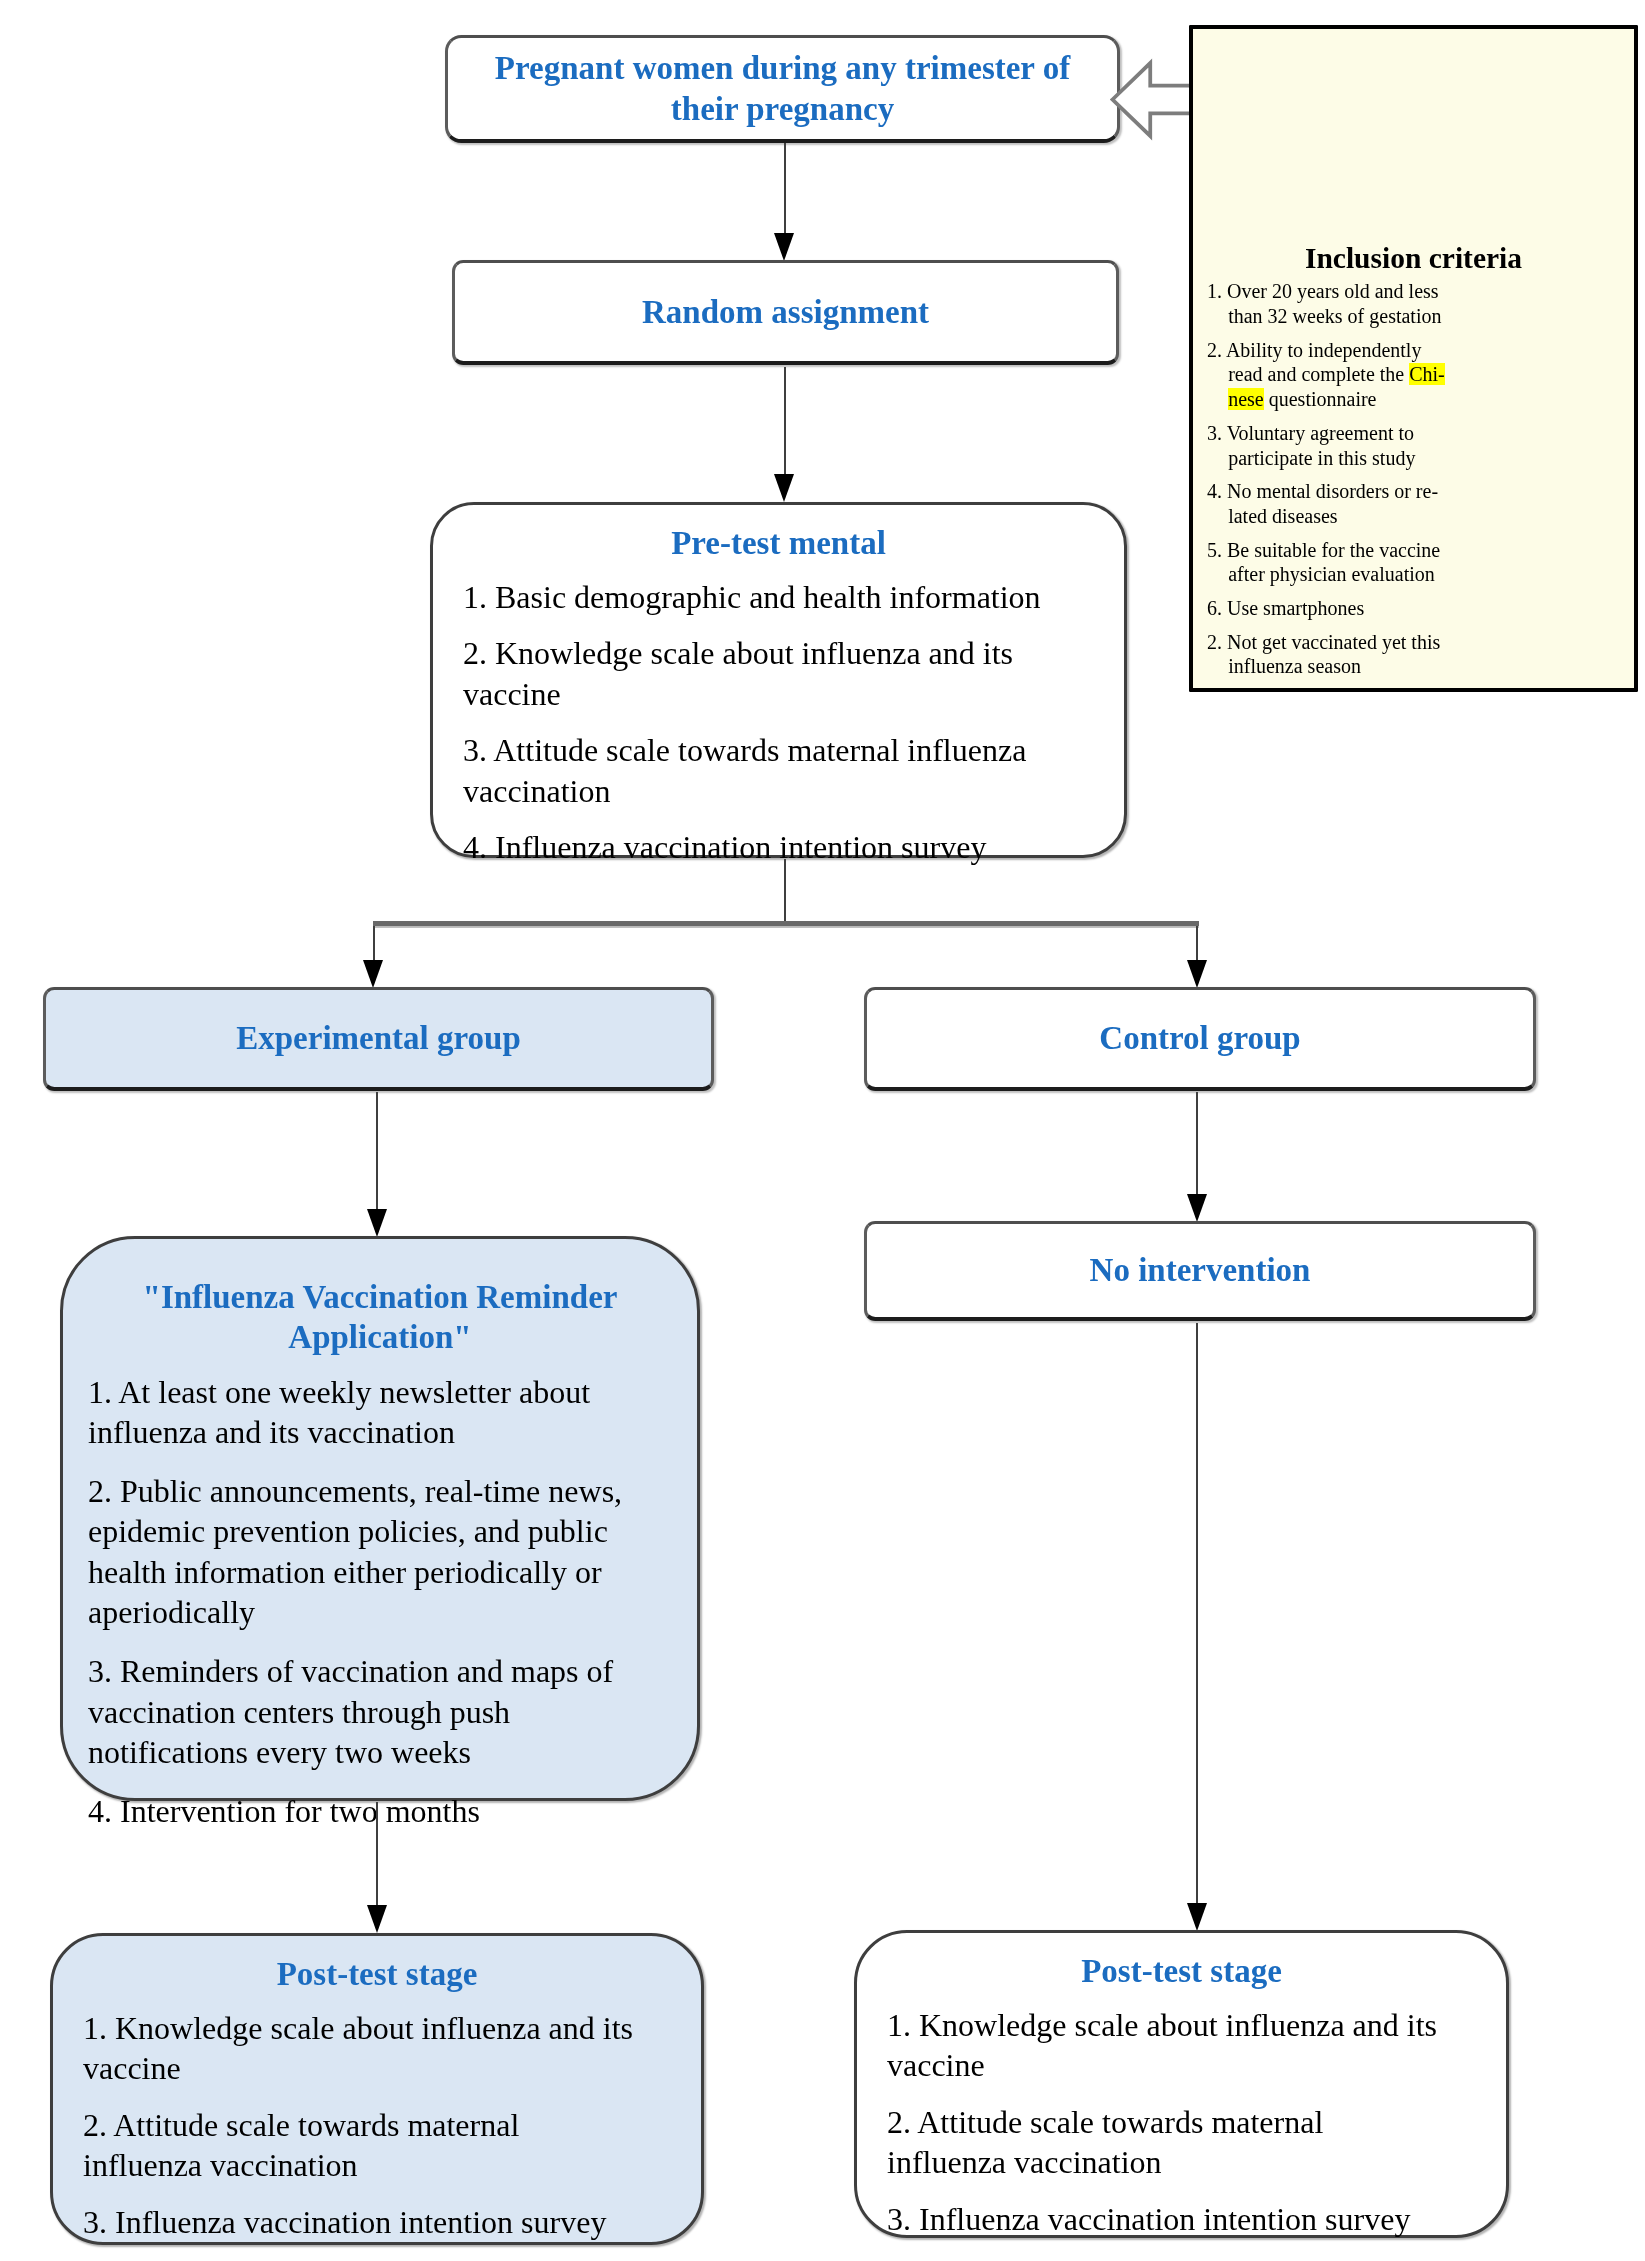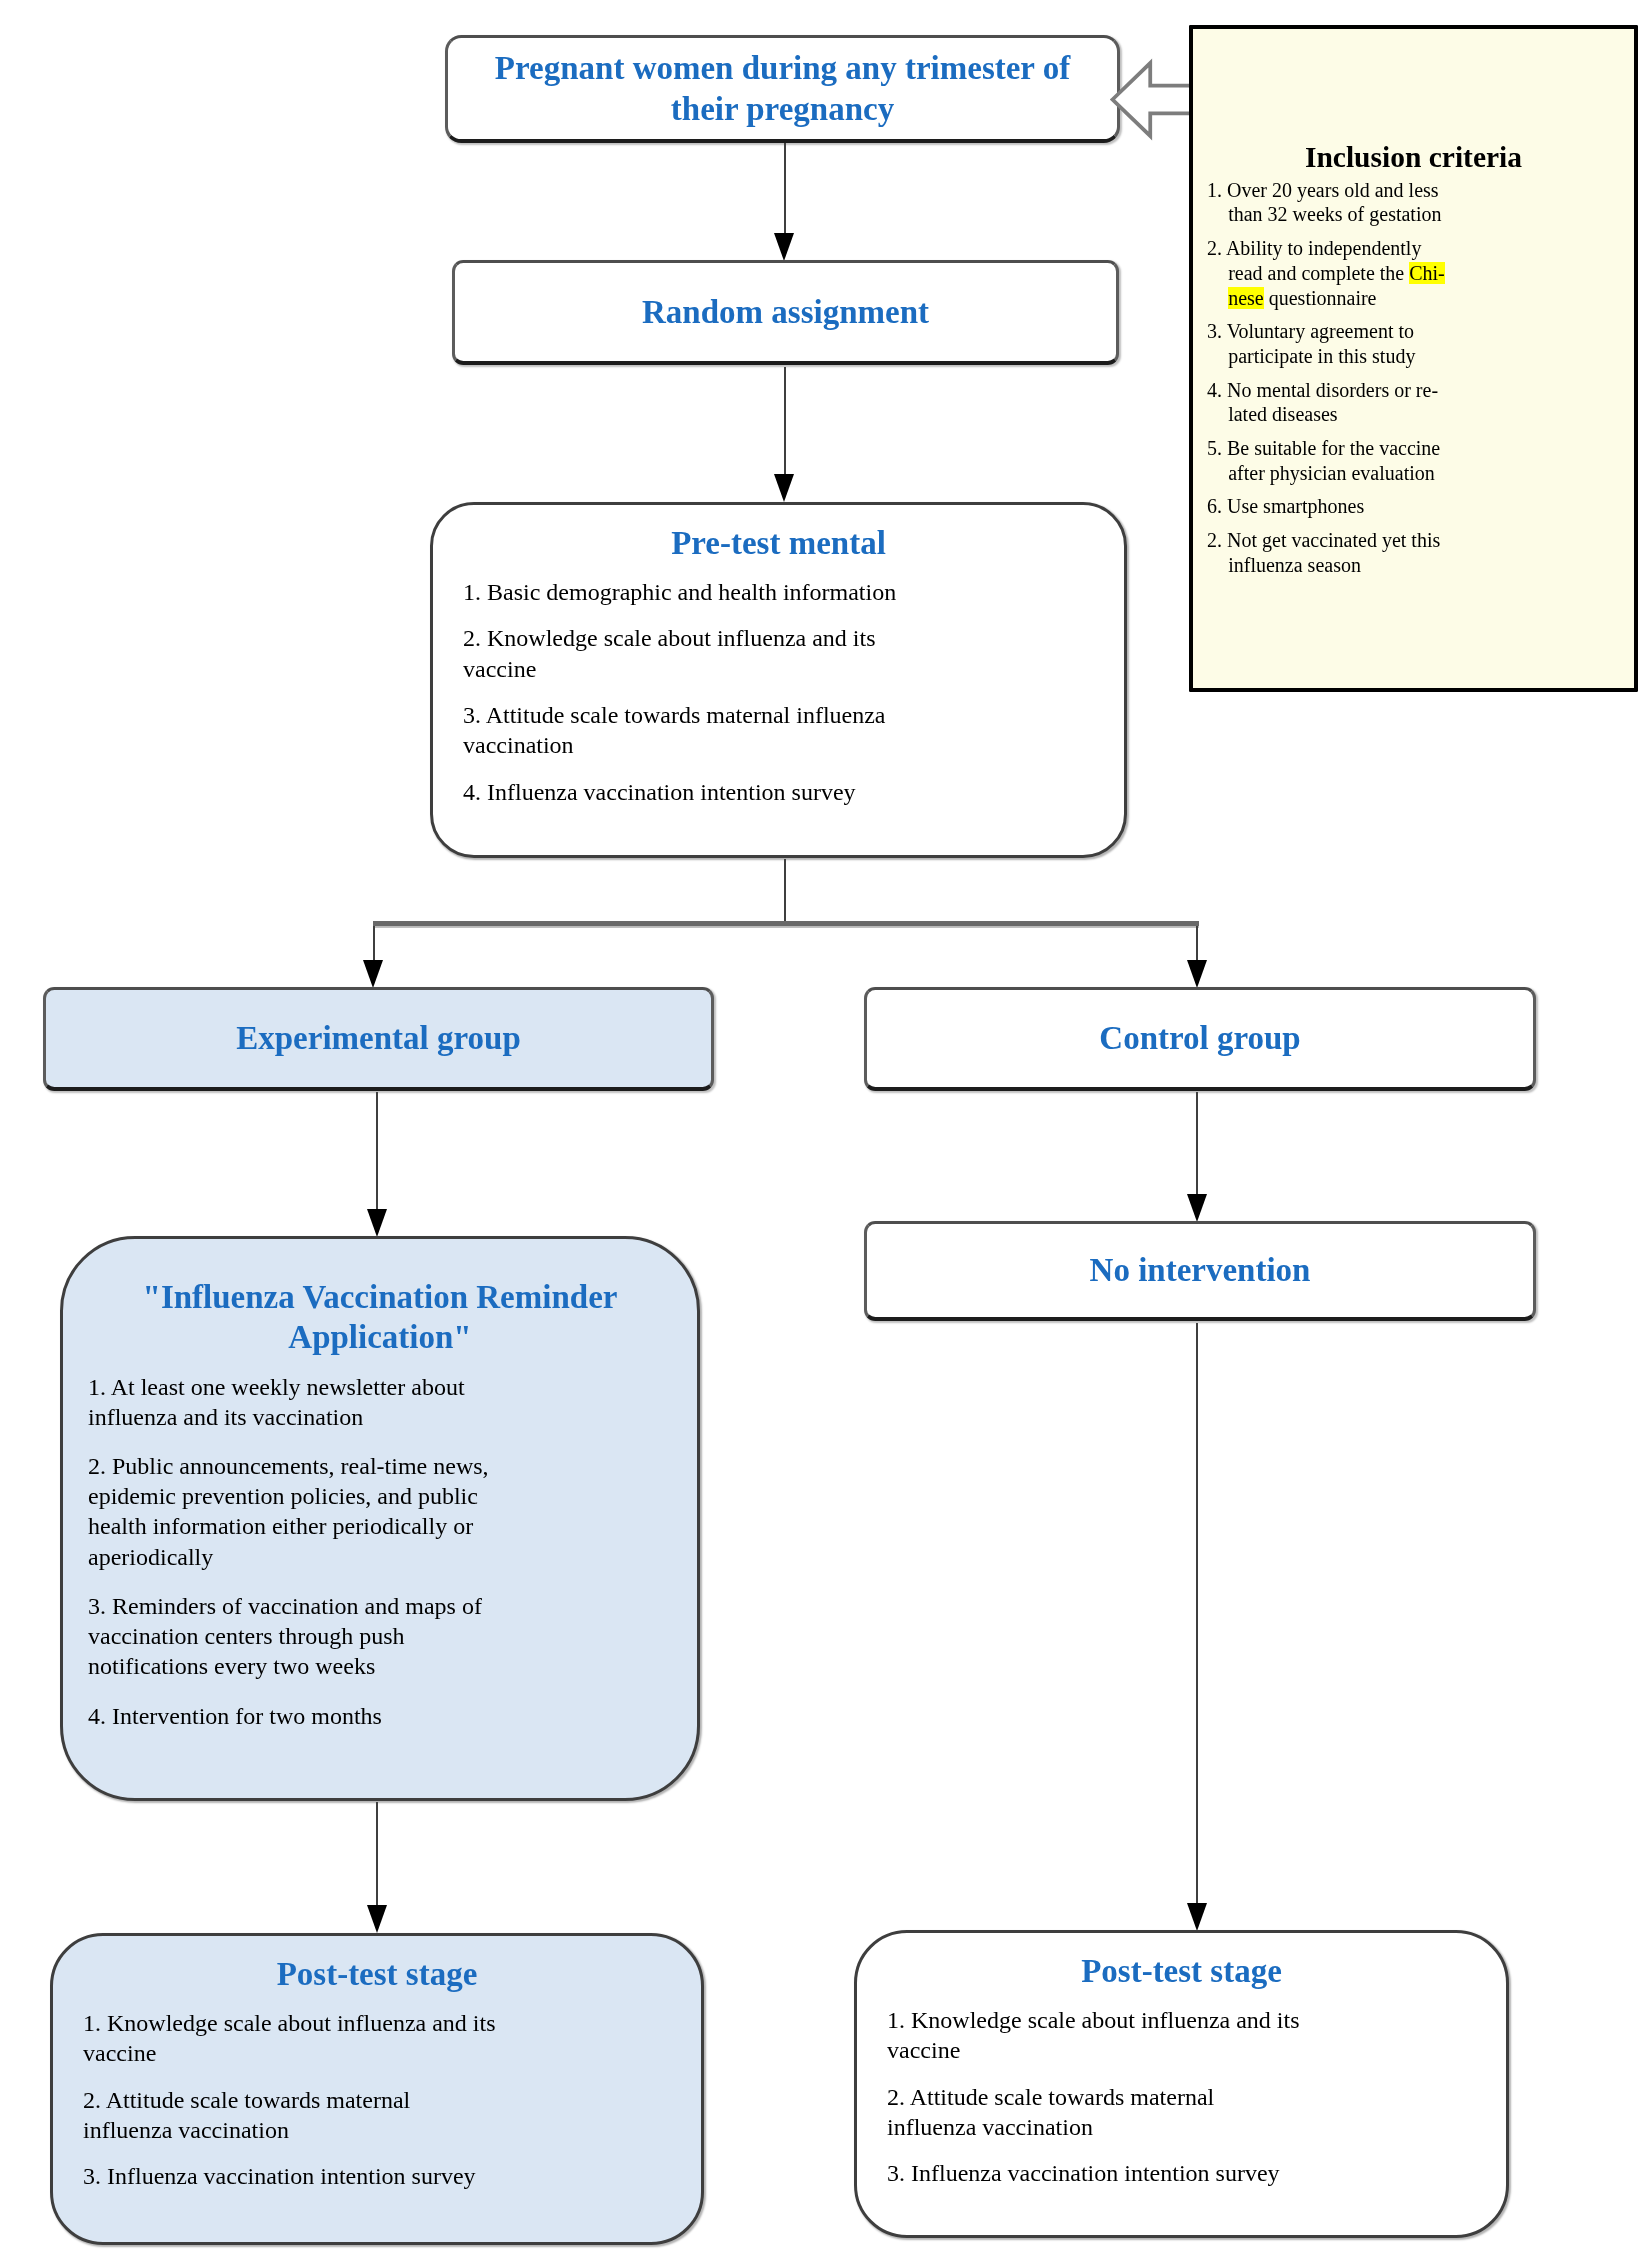--- a/index.html
+++ b/index.html
@@ -9,26 +9,26 @@
   }
   .box{position:absolute;box-sizing:border-box;display:flex;flex-direction:column;
        align-items:center;justify-content:center;background:#ffffff;}
   .b3d{border:3.1px solid #5c5c5c;border-top-color:#4e4e4e;border-bottom:4.4px solid #1c1c1c;
        box-shadow:1.3px 1.3px 1.9px rgba(0,0,0,0.25);border-radius:11.3px;}
   .round{border:3.1px solid #3e3e3e;box-shadow:1.3px 1.3px 1.9px rgba(0,0,0,0.3);}
   .fillblue{background:#dae6f3;}
   .title{color:#1b6cc0;font-weight:bold;font-size:33px;line-height:1.22;
          text-align:center;white-space:pre-line;}
   .items{align-self:stretch;padding:0 30px;}
-  .item{font-size:24px;line-height:1.26;color:#000;white-space:pre-line;margin:0 0 16.3px 0;}
+  .item{font-size:32px;line-height:1.26;color:#000;white-space:pre-line;margin:0 0 16.3px 0;}
   .contentbox{justify-content:flex-start;}
   .contentbox .title{margin:17.6px 0 14px 0;}
   
   .inclusion{border:4.4px solid #000;background:#fdfce7;border-radius:1.3px;
-             justify-content:center;}
+             justify-content:flex-end;}
   .inclusion .ititle{color:#000;font-weight:bold;font-size:29.5px;margin:10px 0 3.8px 0;text-align:center;}
   .inclist{align-self:stretch;padding:0 10px 0 14px;}
   .inc-item{font-size:20px;line-height:1.24;color:#000;white-space:pre-line;
             padding-left:1.06em;text-indent:-1.06em;margin-bottom:8.8px;}
   .hl{background:#ffff00;}
   
   .vline{position:absolute;width:1.9px;background:#3f3f3f;}
   .hline{position:absolute;height:5px;background:#696969;box-shadow:0 1.9px 0 #b9b9b9;}
   .ahead{position:absolute;width:0;height:0;border-left:10px solid transparent;
          border-right:10px solid transparent;border-top:28px solid #000;}

